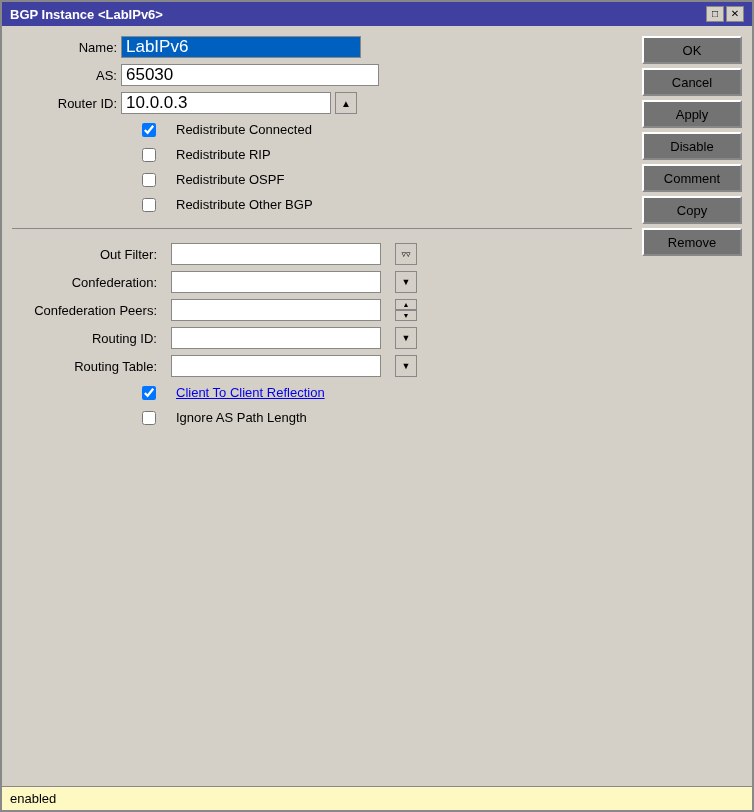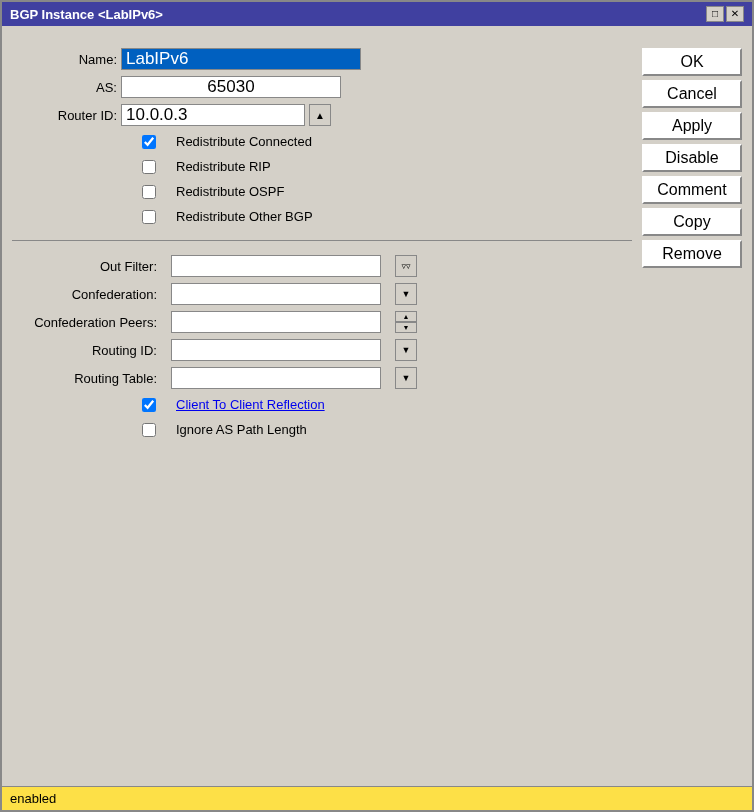--- a/index.html
+++ b/index.html
@@ -48,21 +48,20 @@
       flex: 1;
       display: flex;
       flex-direction: column;
       padding: 10px;
     }
 
     .main-area {
       display: flex;
       gap: 10px;
       flex: 1;
-      margin-top: 12px;
     }
 
     .form-area {
       flex: 1;
       display: flex;
       flex-direction: column;
       gap: 6px;
     }
 
     .buttons-area {
@@ -93,26 +92,25 @@
       font-size: 17px;
     }
 
     .name-input {
       width: 240px;
       background: #0060c0;
       color: white;
     }
 
     .as-input {
-      width: 220px;
-      text-align: center;
+      width: 258px;
     }
 
     .router-id-input {
-      width: 184px;
+      width: 210px;
     }
 
     .spinner-btn {
       width: 22px;
       height: 22px;
       background: #d4d0c8;
       border: 1px solid #888;
       display: flex;
       align-items: center;
       justify-content: center;
@@ -168,32 +166,32 @@
       display: flex;
       align-items: center;
       justify-content: center;
       cursor: pointer;
       font-size: 9px;
     }
 
     .action-btn {
       width: 100%;
       height: 28px;
-      background: #ffffff;
+      background: #737373;
       border: 2px solid;
       border-color: #ffffff #888888 #888888 #ffffff;
-      font-size: 16px;
+      font-size: 13px;
       cursor: pointer;
       text-align: center;
     }
 
     .status-bar {
       border-top: 1px solid #888;
       padding: 4px 8px;
-      background: #fde047;
+      background: #fef9c3;
       font-size: 13px;
       flex-shrink: 0;
     }
 
     .spinner-up-down {
       display: flex;
       flex-direction: column;
     }
 
     .spinner-up-down button {

